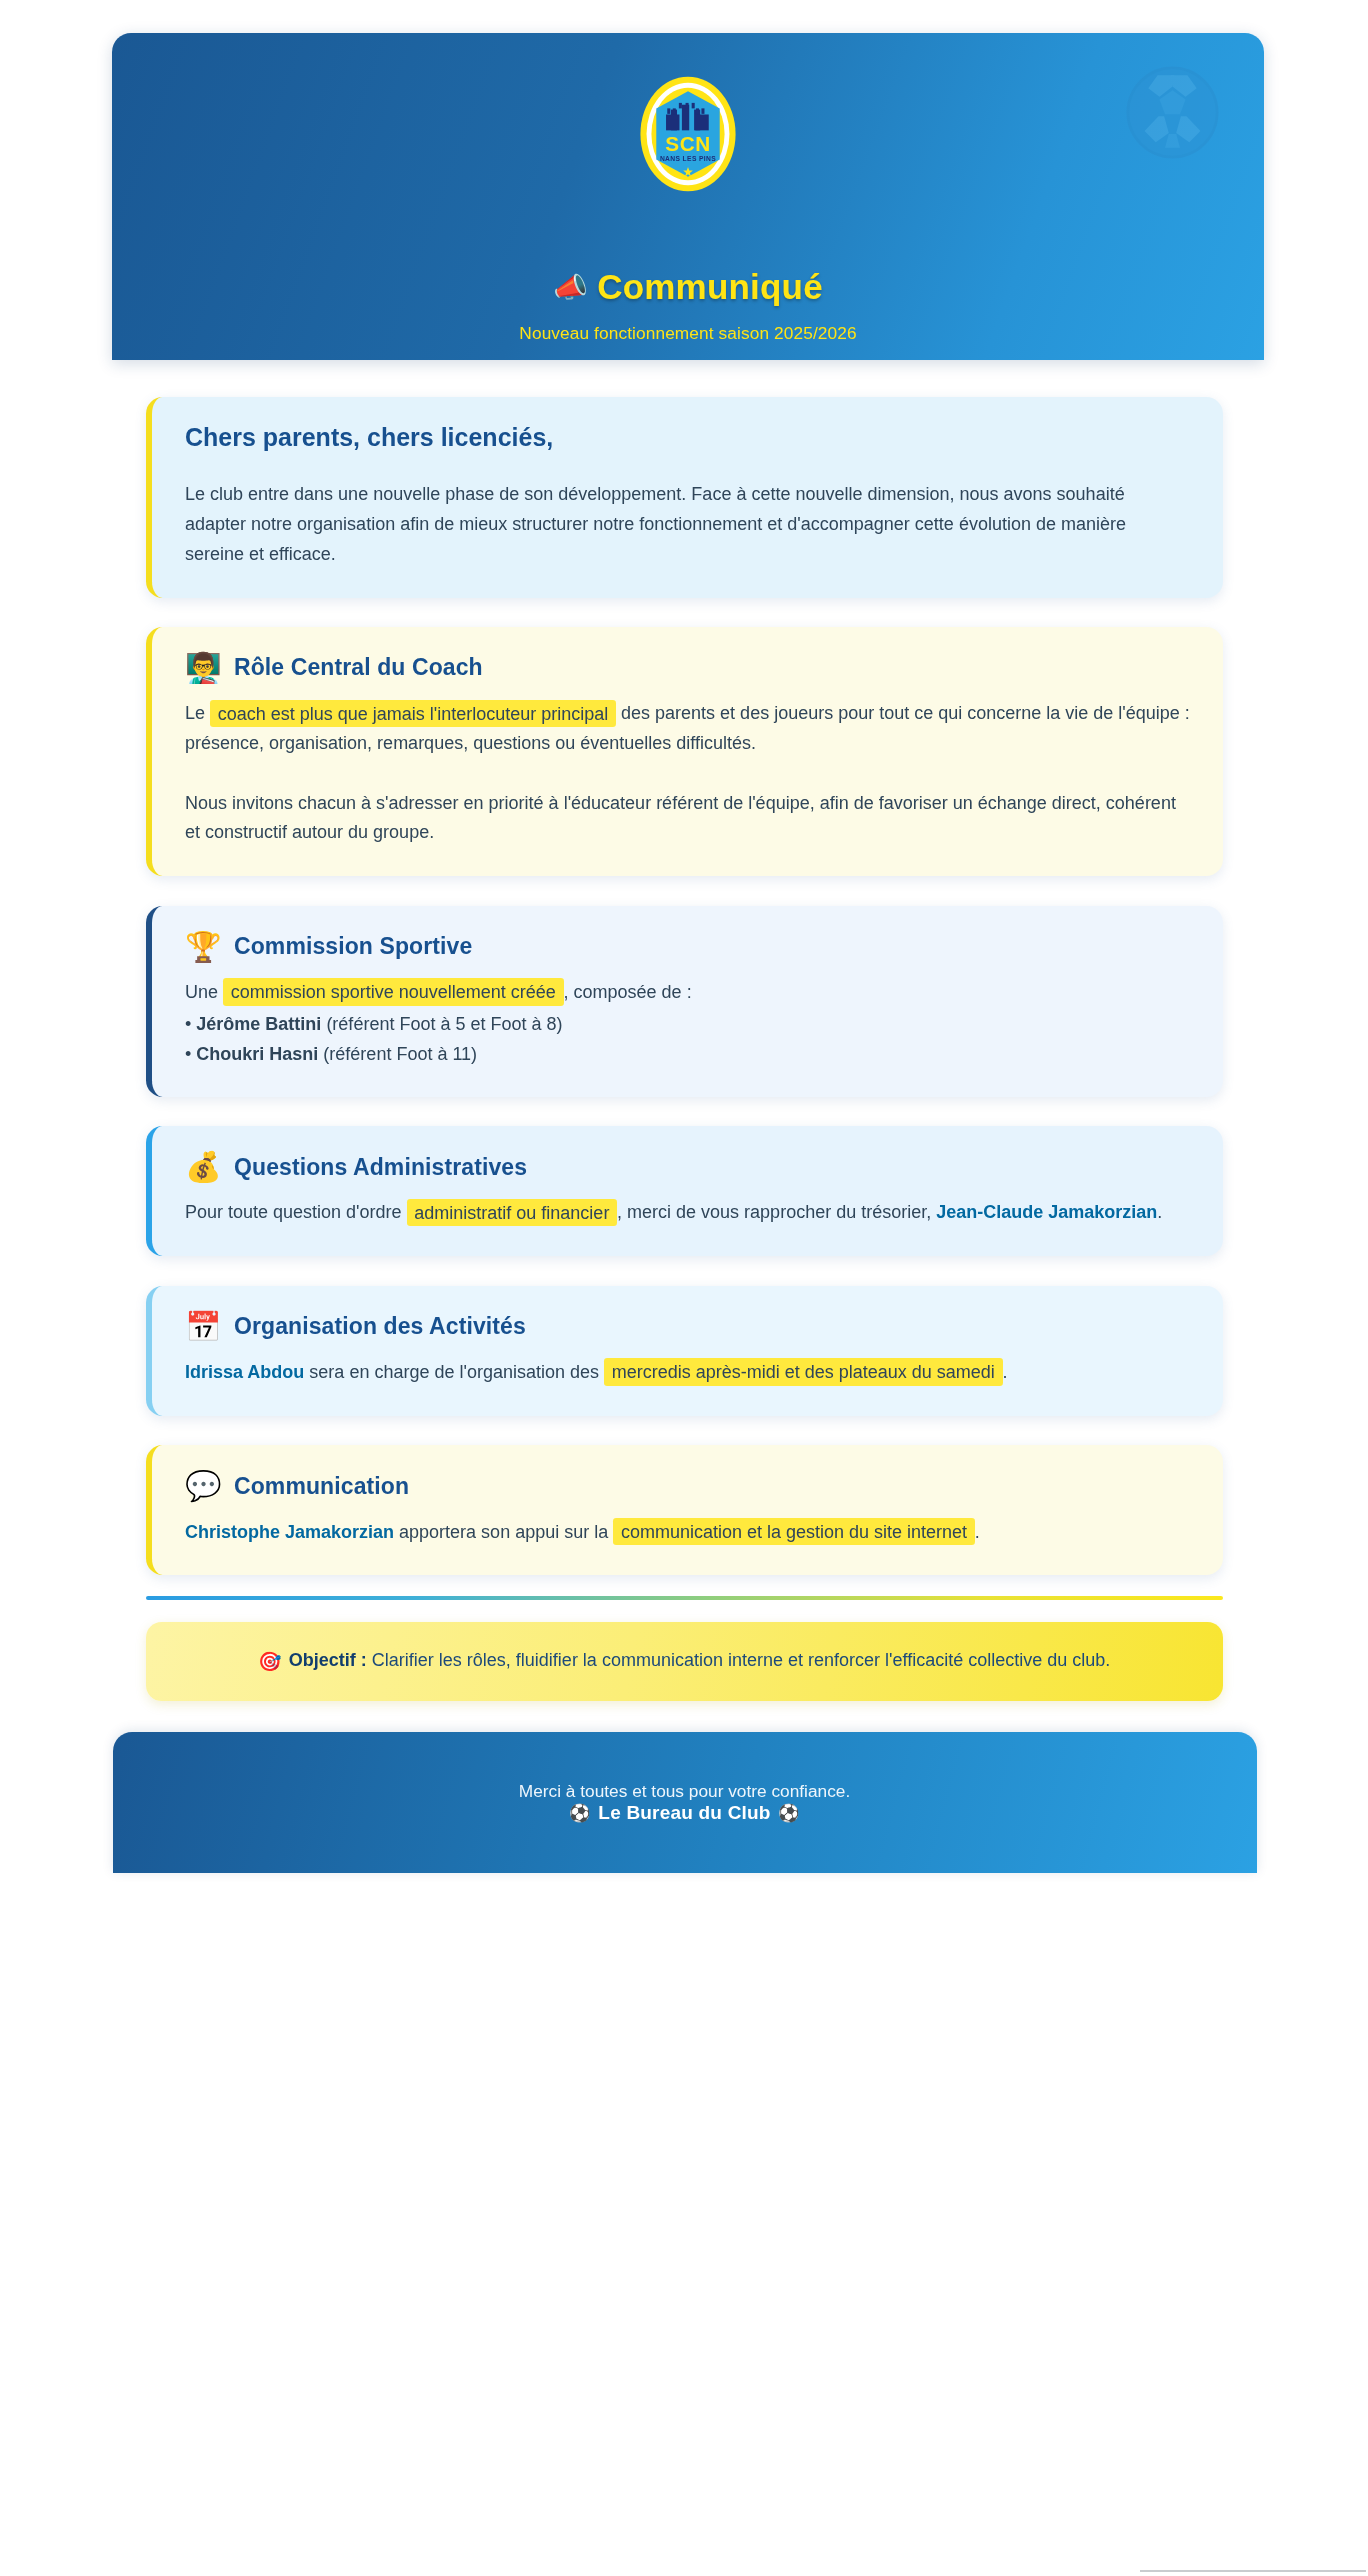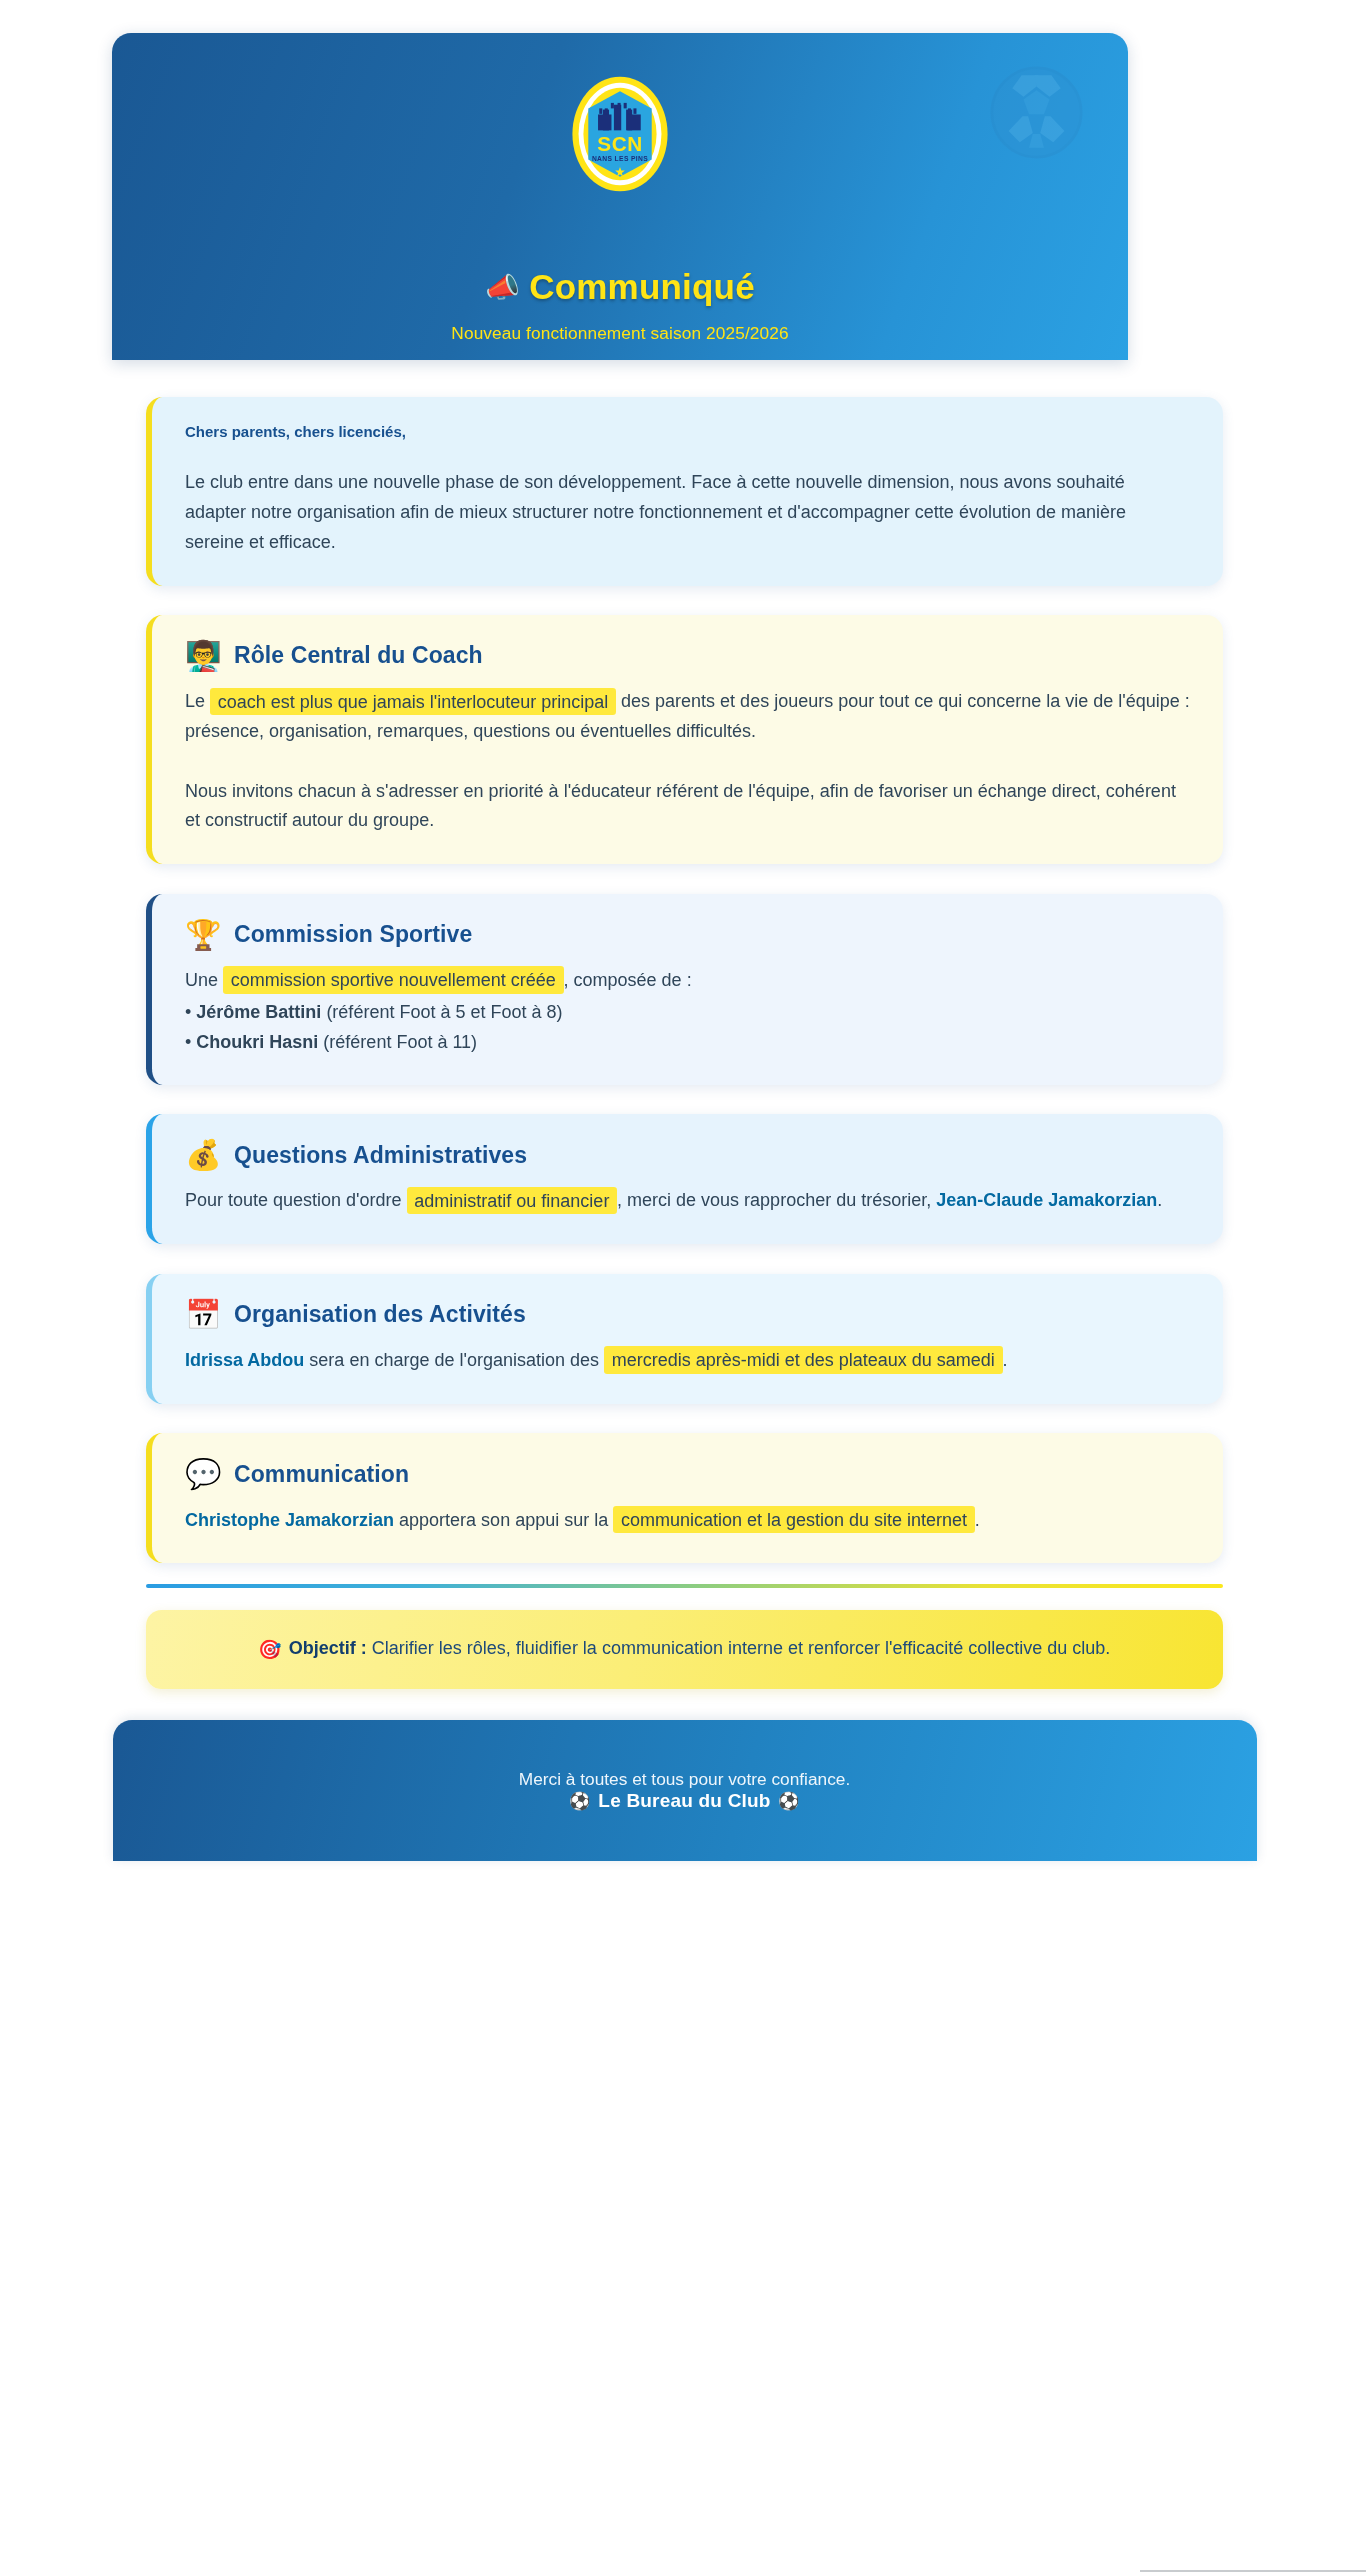--- a/index.html
+++ b/index.html
@@ -23,21 +23,21 @@
     min-height: 2576px;
     position: relative;
     background: #ffffff;
     padding-top: 33px;
   }
 
   
   .header {
     position: relative;
     margin: 0 112px 0 112px;
-    width: 1016px;
+    width: 1152px;
     height: 327px;
     background: linear-gradient(110deg, #1a5894 0%, #1f6aa8 40%, #2793d6 78%, #2ba1e3 100%);
     border-radius: 19px 19px 0 0;
     overflow: hidden;
     box-shadow: 0 3.8px 15.4px rgba(20,60,110,0.18);
     padding-left: 40px;
   }
 
   .ball-watermark {
     position: absolute;
@@ -123,21 +123,21 @@
     flex: 0 0 auto;
   }
   .card-title {
     font-size: 23px;
     font-weight: 700;
     color: #17508f;
     letter-spacing: 0.1px;
   }
 
   .intro-head {
-    font-size: 15px;
+    font-size: 25px;
     font-weight: 700;
     color: #17508f;
     margin-bottom: 28px;
   }
 
   .body-text {
     font-size: 18px;
     line-height: 1.66;
     color: #2f4559;
   }

